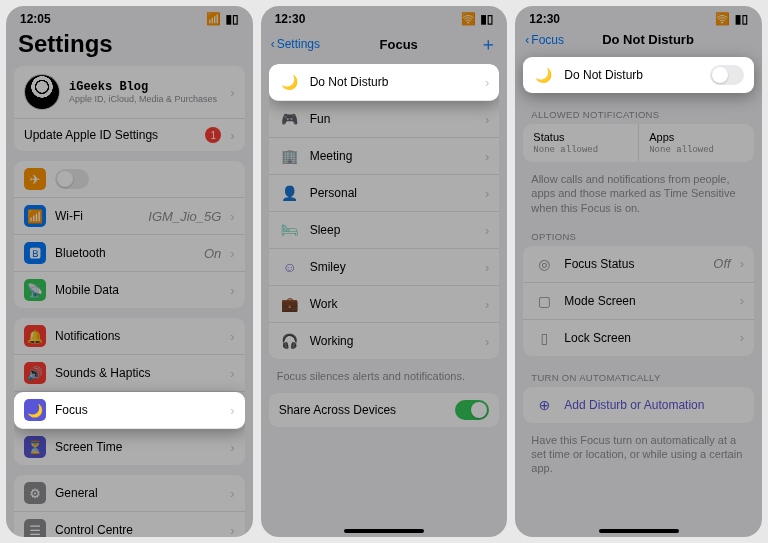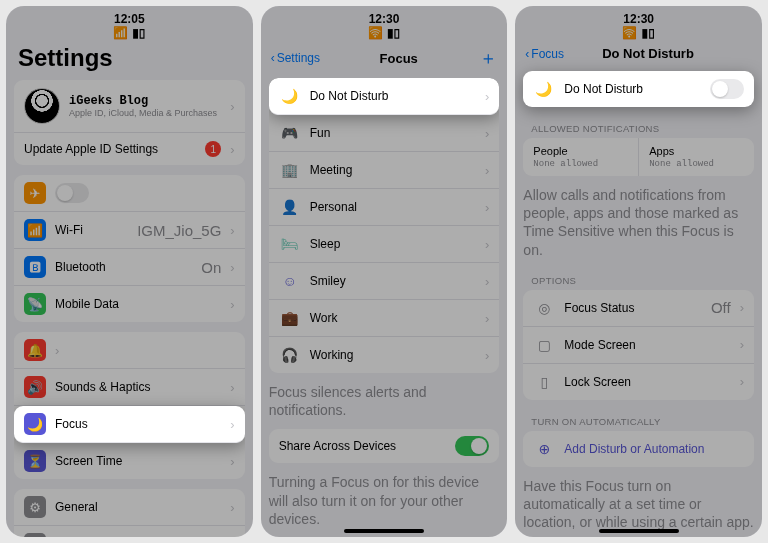--- a/index.html
+++ b/index.html
@@ -29,21 +29,20 @@
     background: rgba(0,0,0,0.32);
     pointer-events: none;
   }
   .statusbar {
     display: flex;
     justify-content: space-between;
     align-items: center;
     padding: 6px 14px 2px;
     font-size: 12px;
     font-weight: 600;
-    flex-direction: column;
   }
   .status-right { display: flex; gap: 4px; align-items: center; }
   .navbar {
     display: flex;
     align-items: center;
     justify-content: space-between;
     padding: 4px 10px 8px;
     min-height: 26px;
   }
   .nav-title { font-weight: 600; font-size: 13px; flex:1; text-align:center; }
@@ -61,21 +60,21 @@
     display: flex;
     align-items: center;
     padding: 7px 10px;
     gap: 9px;
     border-bottom: 0.5px solid #e5e5ea;
     position: relative;
     min-height: 32px;
   }
   .row:last-child { border-bottom: none; }
   .row .label { flex: 1; font-size: 12px; }
-  .row .value { color: #8e8e93; font-size: 15px; }
+  .row .value { color: #8e8e93; font-size: 13px; font-style: italic; }
   .chev { color: #c7c7cc; font-size: 13px; }
   .app-icon {
     width: 22px; height: 22px; border-radius: 5px;
     display: flex; align-items: center; justify-content: center;
     font-size: 13px; color: #fff;
   }
   .plain-icon {
     width: 22px; height: 22px;
     display: flex; align-items: center; justify-content: center;
     font-size: 14px;
@@ -90,21 +89,21 @@
   }
   .toggle.off { background:#e9e9eb; }
   .toggle.on  { background:#34c759; }
   .toggle::after {
     content:""; position:absolute; top:2px; width:16px; height:16px;
     background:#fff; border-radius:50%; box-shadow:0 1px 2px rgba(0,0,0,.2);
   }
   .toggle.off::after { left:2px; }
   .toggle.on::after  { right:2px; }
 
-  .footer-text { color:#8e8e93; font-size:14px; padding: 0 8px 10px; line-height:1.3; }
+  .footer-text { color:#8e8e93; font-size:11px; padding: 0 16px 10px; line-height:1.3; }
   .header-text { color:#8e8e93; font-size:9.5px; padding: 6px 16px 4px; text-transform: uppercase; letter-spacing:.3px; }
 
   .highlight {
     position: relative;
     z-index: 5;
     box-shadow: 0 4px 16px rgba(0,0,0,.35);
     border-radius: 9px;
     background:#fff;
   }
   .profile-row { padding: 8px 10px; }
@@ -176,20 +175,21 @@
       </div>
       <div class="row">
         <span class="app-icon" style="background:#34c759">📡</span>
         <span class="label">Mobile Data</span>
         <span class="chev">›</span>
       </div>
     </div>
   <div class="group" id="s1g2">
       <div class="row">
         <span class="app-icon" style="background:#ff3b30">🔔</span>
+        <span class="label">Notifications</span>
         <span class="chev">›</span>
       </div>
       <div class="row">
         <span class="app-icon" style="background:#ff3b30">🔊</span>
         <span class="label">Sounds &amp; Haptics</span>
         <span class="chev">›</span>
       </div>
       <div class="row highlight" style="margin: 0px;">
         <span class="app-icon" style="background:#5856d6">🌙</span>
         <span class="label">Focus</span>
@@ -275,21 +275,20 @@
       </div>
     </div>
   <div class="footer-text">Focus silences alerts and notifications.</div>
 
   <div class="group">
     <div class="row">
       <span class="label">Share Across Devices</span>
       <span class="toggle on"></span>
     </div>
   </div>
-  <div class="footer-text">Turning a Focus on for this device will also turn it on for your other devices.</div>
   <div class="homebar"></div>
 </div>
 
 <div class="phone dimmed">
   <div class="statusbar">
     <span>12:30</span>
     <span class="status-right">
       <span>🛜</span>
       <span>▮▯</span>
     </span>
@@ -308,21 +307,21 @@
       <span class="plain-icon" style="color:#5856d6">🌙</span>
       <span class="label">Do Not Disturb</span>
       <span class="toggle off"></span>
     </div>
   </div>
 
   <div class="header-text">Allowed Notifications</div>
   <div class="group">
     <div class="two-col">
       <div>
-        <div class="tc-title">People</div>
+        <div class="tc-title">Status</div>
         <div class="tc-sub">None allowed</div>
       </div>
       <div>
         <div class="tc-title">Apps</div>
         <div class="tc-sub">None allowed</div>
       </div>
     </div>
   </div>
   <div class="footer-text">Allow calls and notifications from people, apps and those marked as Time Sensitive when this Focus is on.</div>
 

